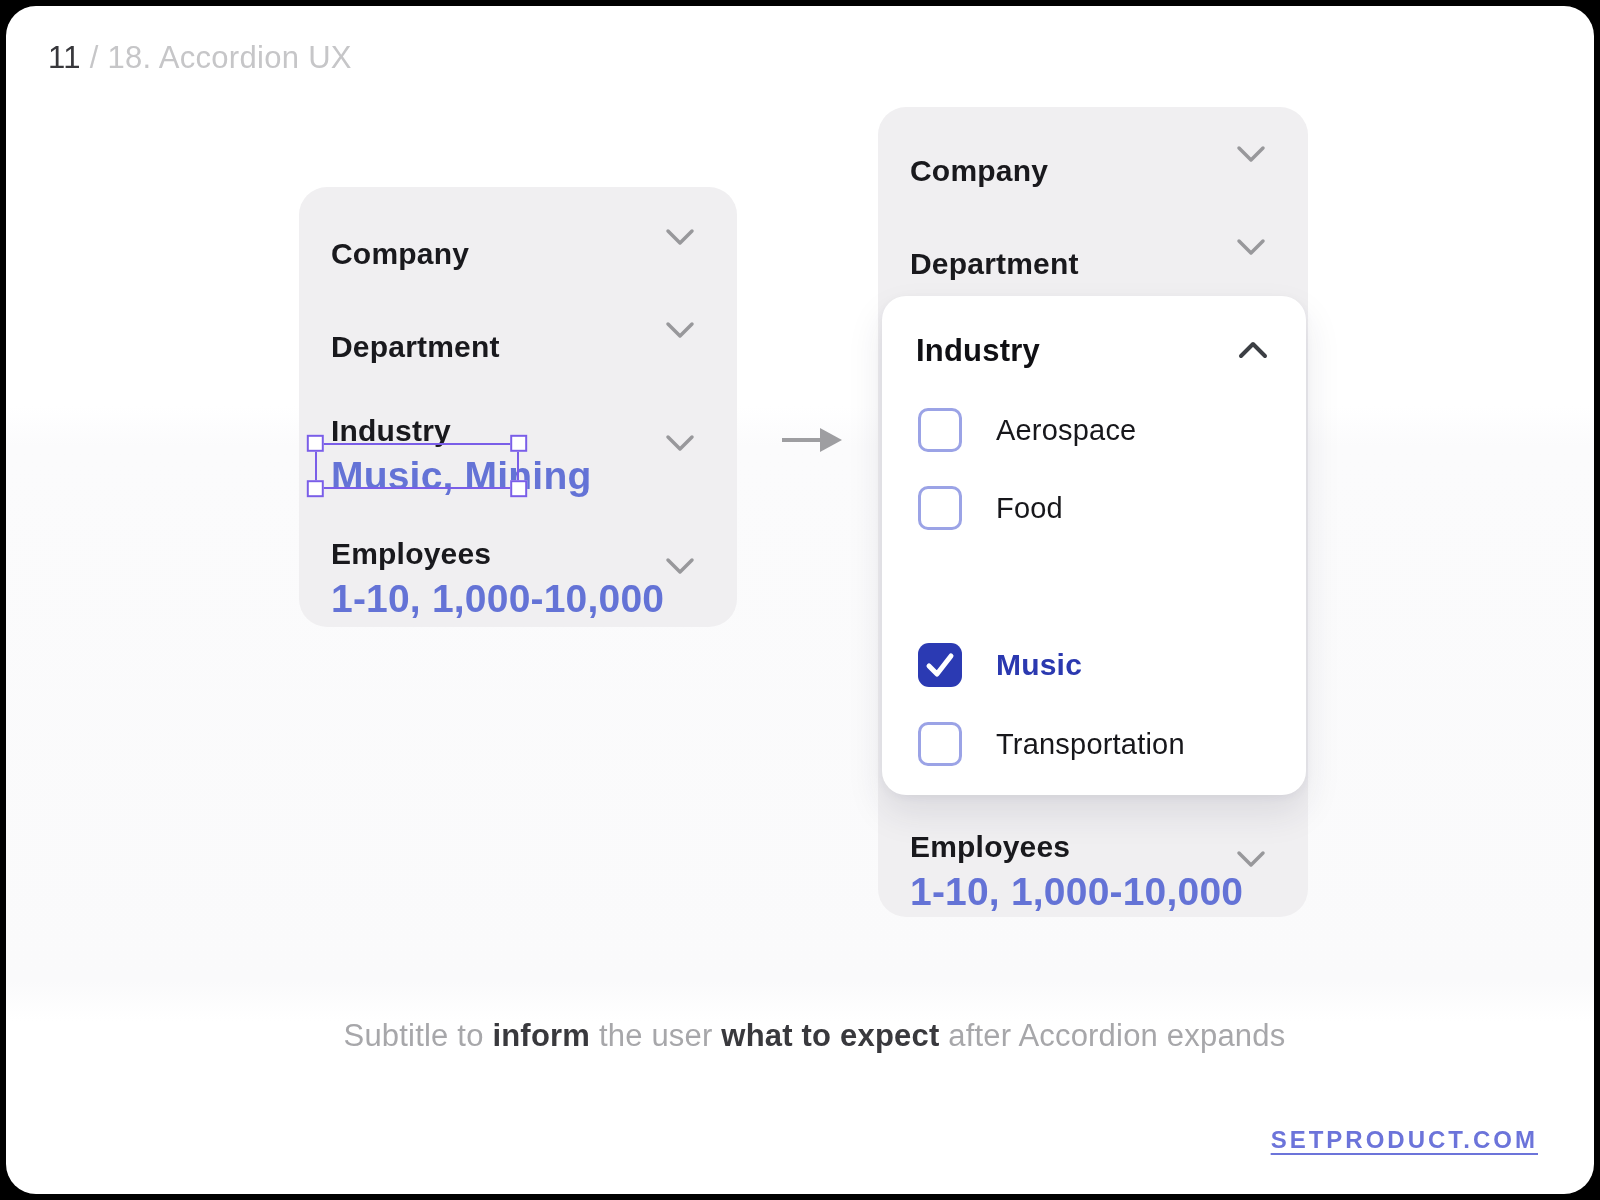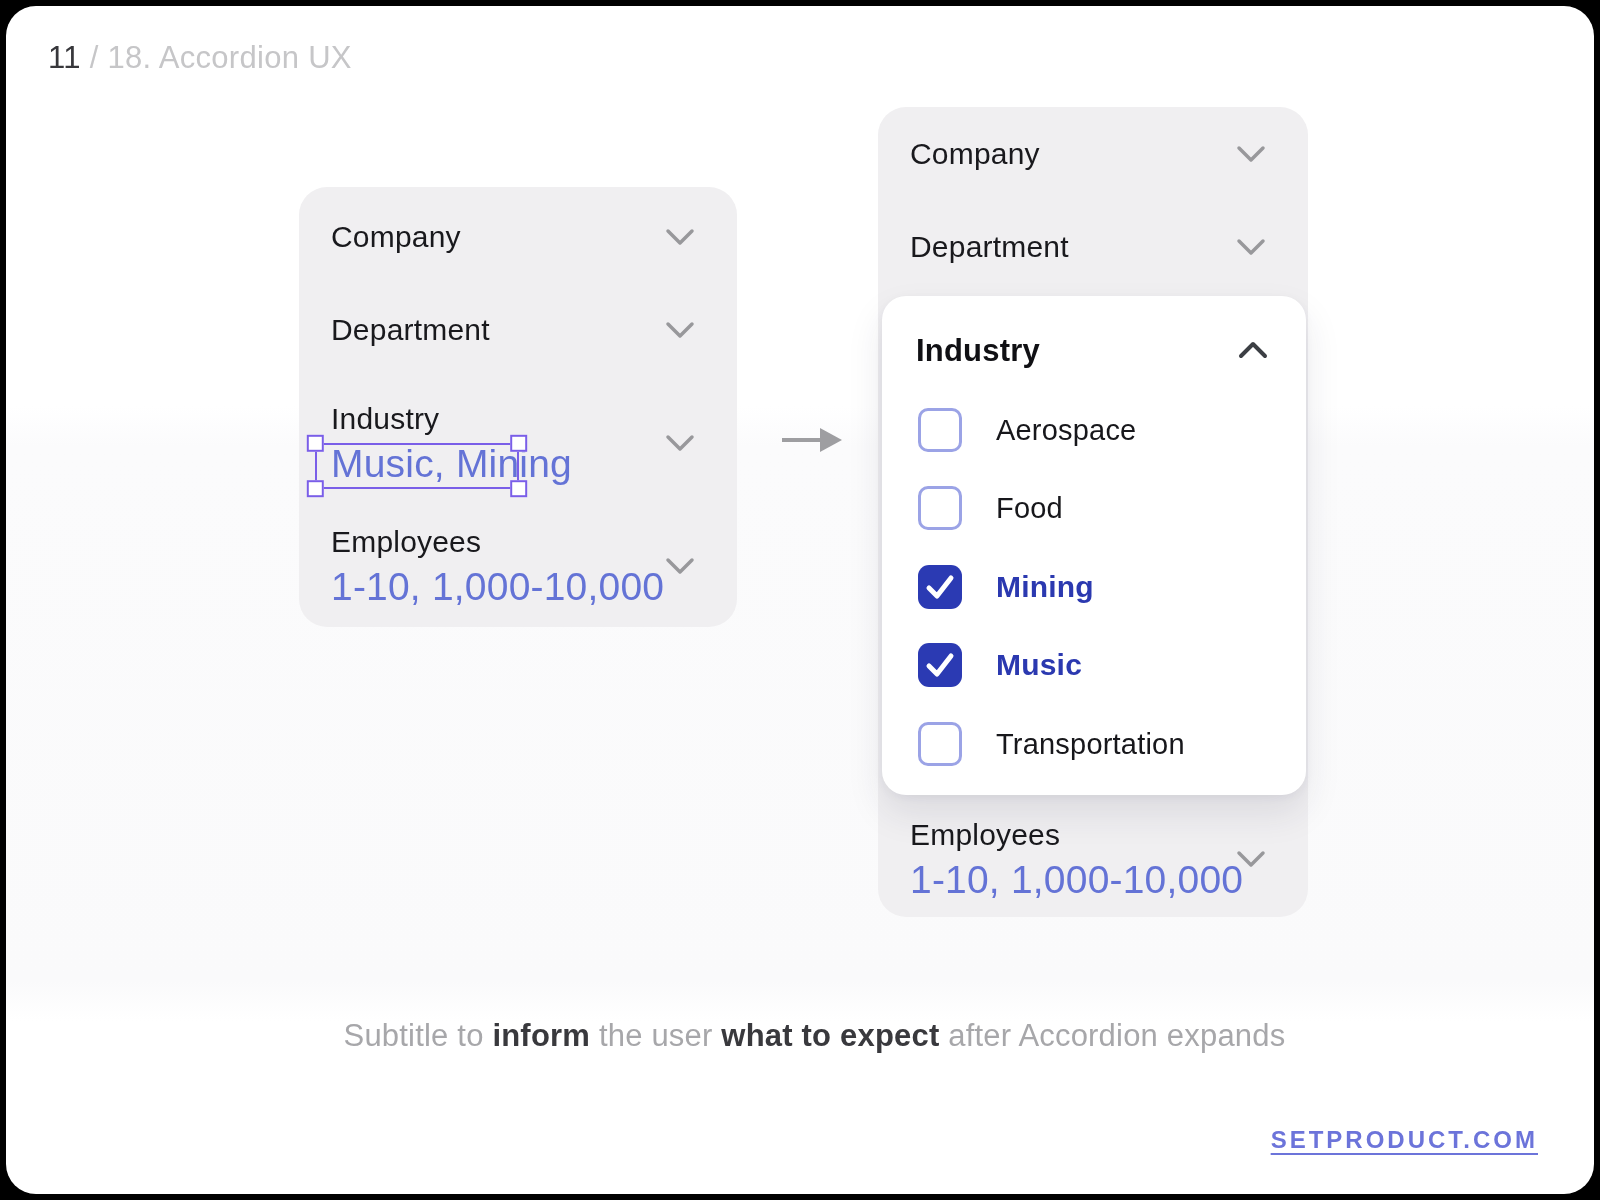--- a/index.html
+++ b/index.html
@@ -10,21 +10,21 @@
 
   
   .slide-title{position:absolute;left:42px;top:34px;font-size:31px;letter-spacing:.3px;}
   .t-num{color:#37373b;font-weight:500;}
   .t-rest{color:#c6c6c8;font-weight:400;}
 
   
   .panel{position:absolute;background:#f0eff1;border-radius:28px;}
   .panel-left{left:293px;top:181px;width:438px;height:440px;}
   .panel-right{left:872px;top:101px;width:430px;height:810px;}
-  .row{position:absolute;left:0;right:4px;display:flex;flex-direction:column;justify-content:center;padding-left:32px;}
+  .row{position:absolute;left:0;right:4px;display:flex;flex-direction:column;justify-content:flex-end;padding-left:32px;font-weight:bold;}
   .acc-label{font-size:30px;color:#19191d;letter-spacing:.2px;line-height:1;}
   .acc-sub{font-size:39px;color:#6473d6;line-height:1;margin-top:10px;letter-spacing:.2px;}
   .chev{position:absolute;right:38px;top:50%;transform:translateY(-50%);}
 
   
   .l-r0{top:18px;height:64px;}  .l-r1{top:111px;height:64px;}
   .l-r2{top:204px;height:104px;} .l-r3{top:327px;height:104px;}
   
   .r-r0{top:15px;height:64px;}  .r-r1{top:108px;height:64px;} .r-r3{top:700px;height:104px;}
 
@@ -160,28 +160,20 @@
       </div>
 
       <div class="opt o0">
         <span class="cb cb-off"></span>
         <span class="opt-label">Aerospace</span>
       </div>
       <div class="opt o1">
         <span class="cb cb-off"></span>
         <span class="opt-label">Food</span>
       </div>
-      <div class="opt o2 checked">
-        <span class="cb cb-on">
-          <svg width="44" height="44" viewBox="0 0 44 44">
-              <polyline points="11,23 19,31 33,13" fill="none" stroke="#ffffff" stroke-width="5" stroke-linecap="round" stroke-linejoin="round"></polyline>
-            </svg>
-        </span>
-        <span class="opt-label">Mining</span>
-      </div>
       <div class="opt o3 checked">
         <span class="cb cb-on">
           <svg width="44" height="44" viewBox="0 0 44 44">
               <polyline points="11,23 19,31 33,13" fill="none" stroke="#ffffff" stroke-width="5" stroke-linecap="round" stroke-linejoin="round"></polyline>
             </svg>
         </span>
         <span class="opt-label">Music</span>
       </div>
       <div class="opt o4">
         <span class="cb cb-off"></span>

